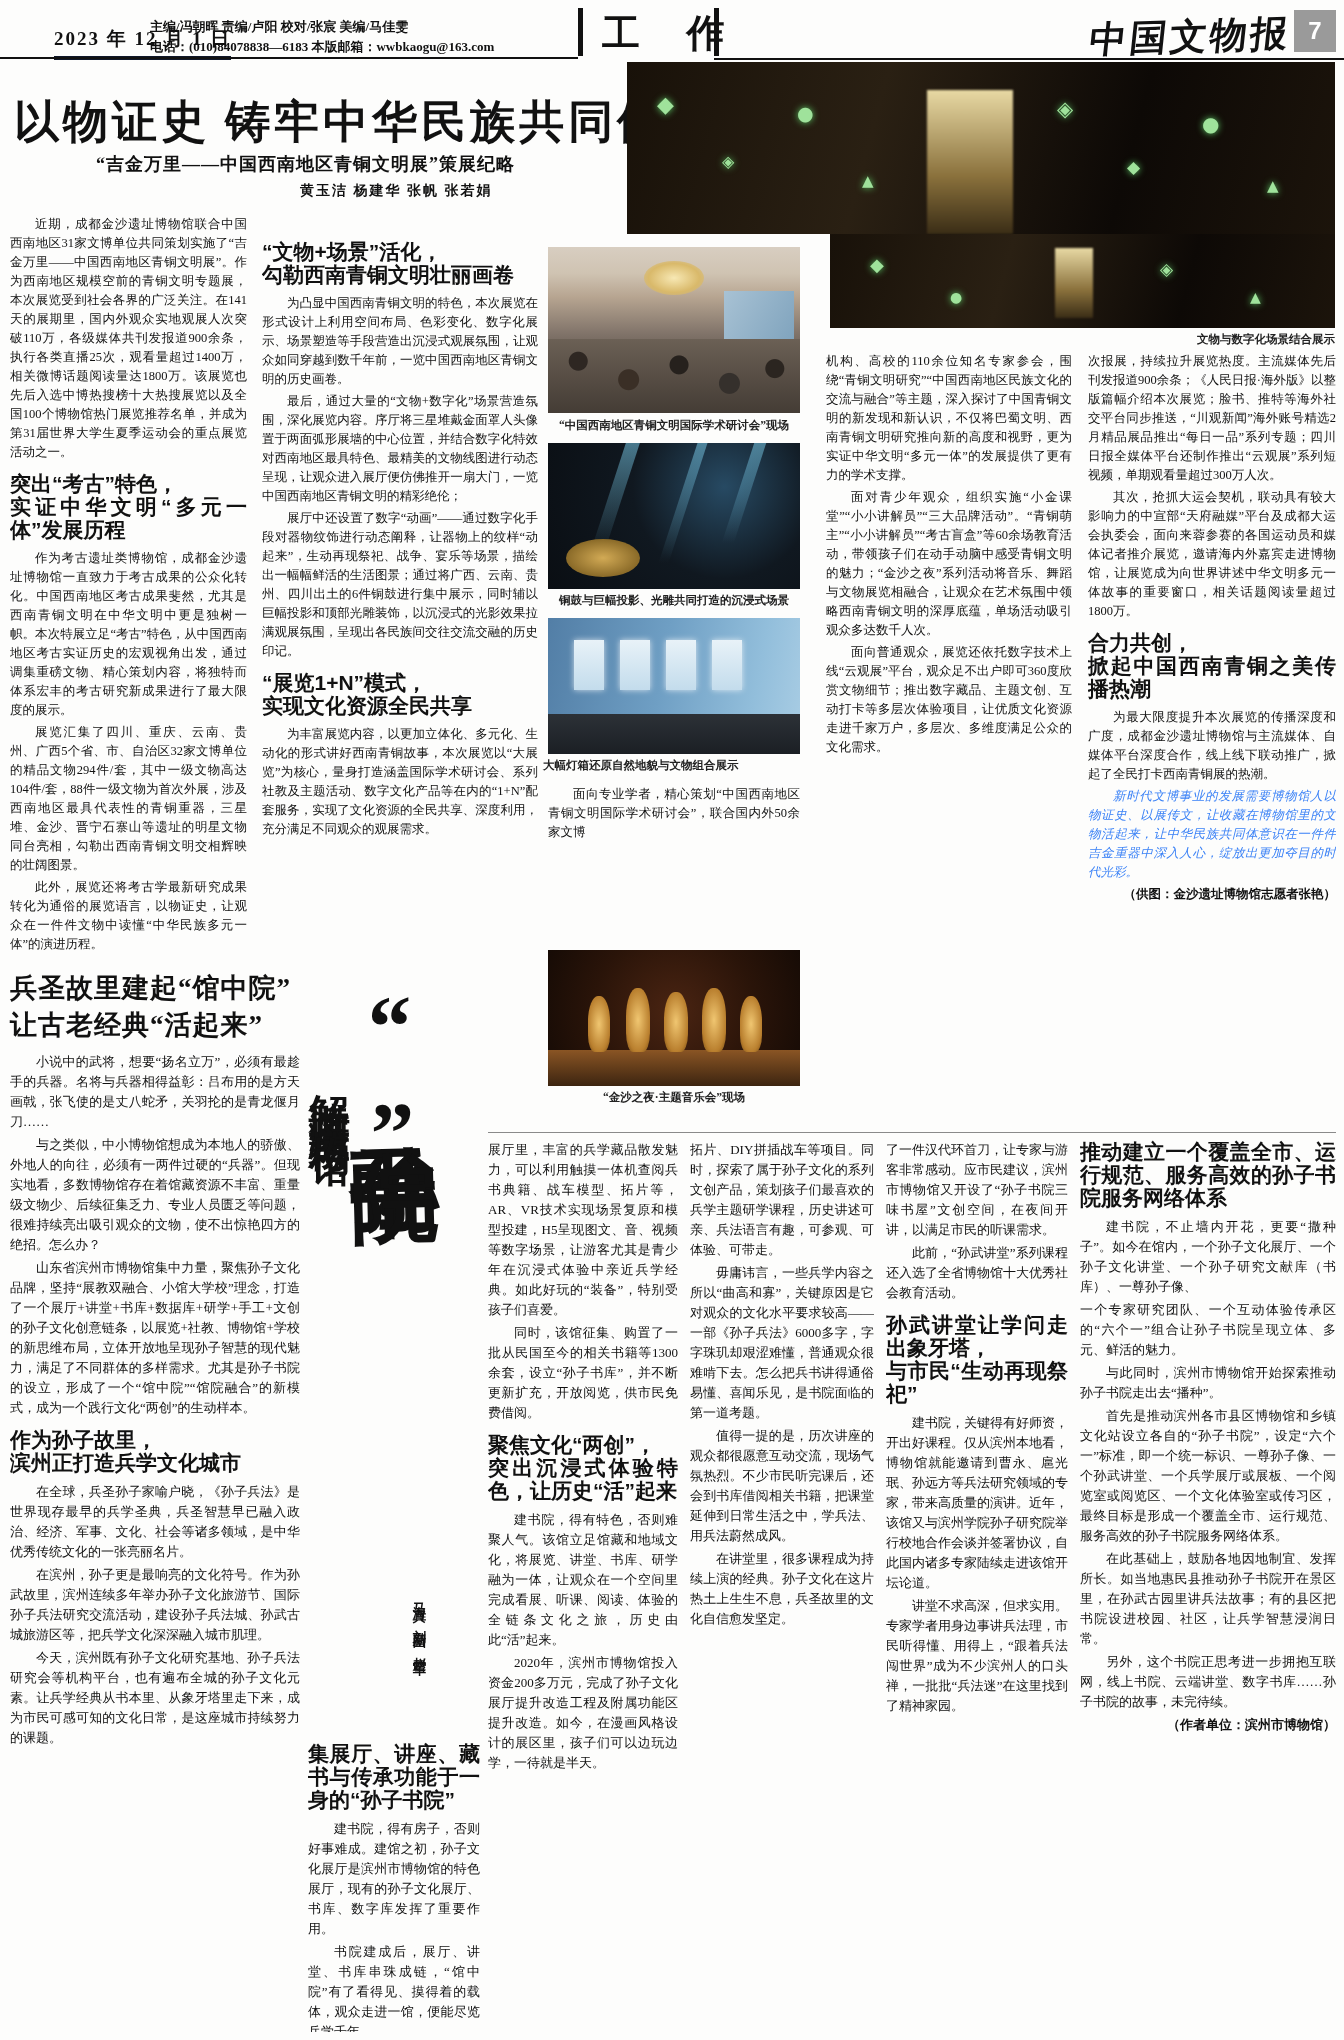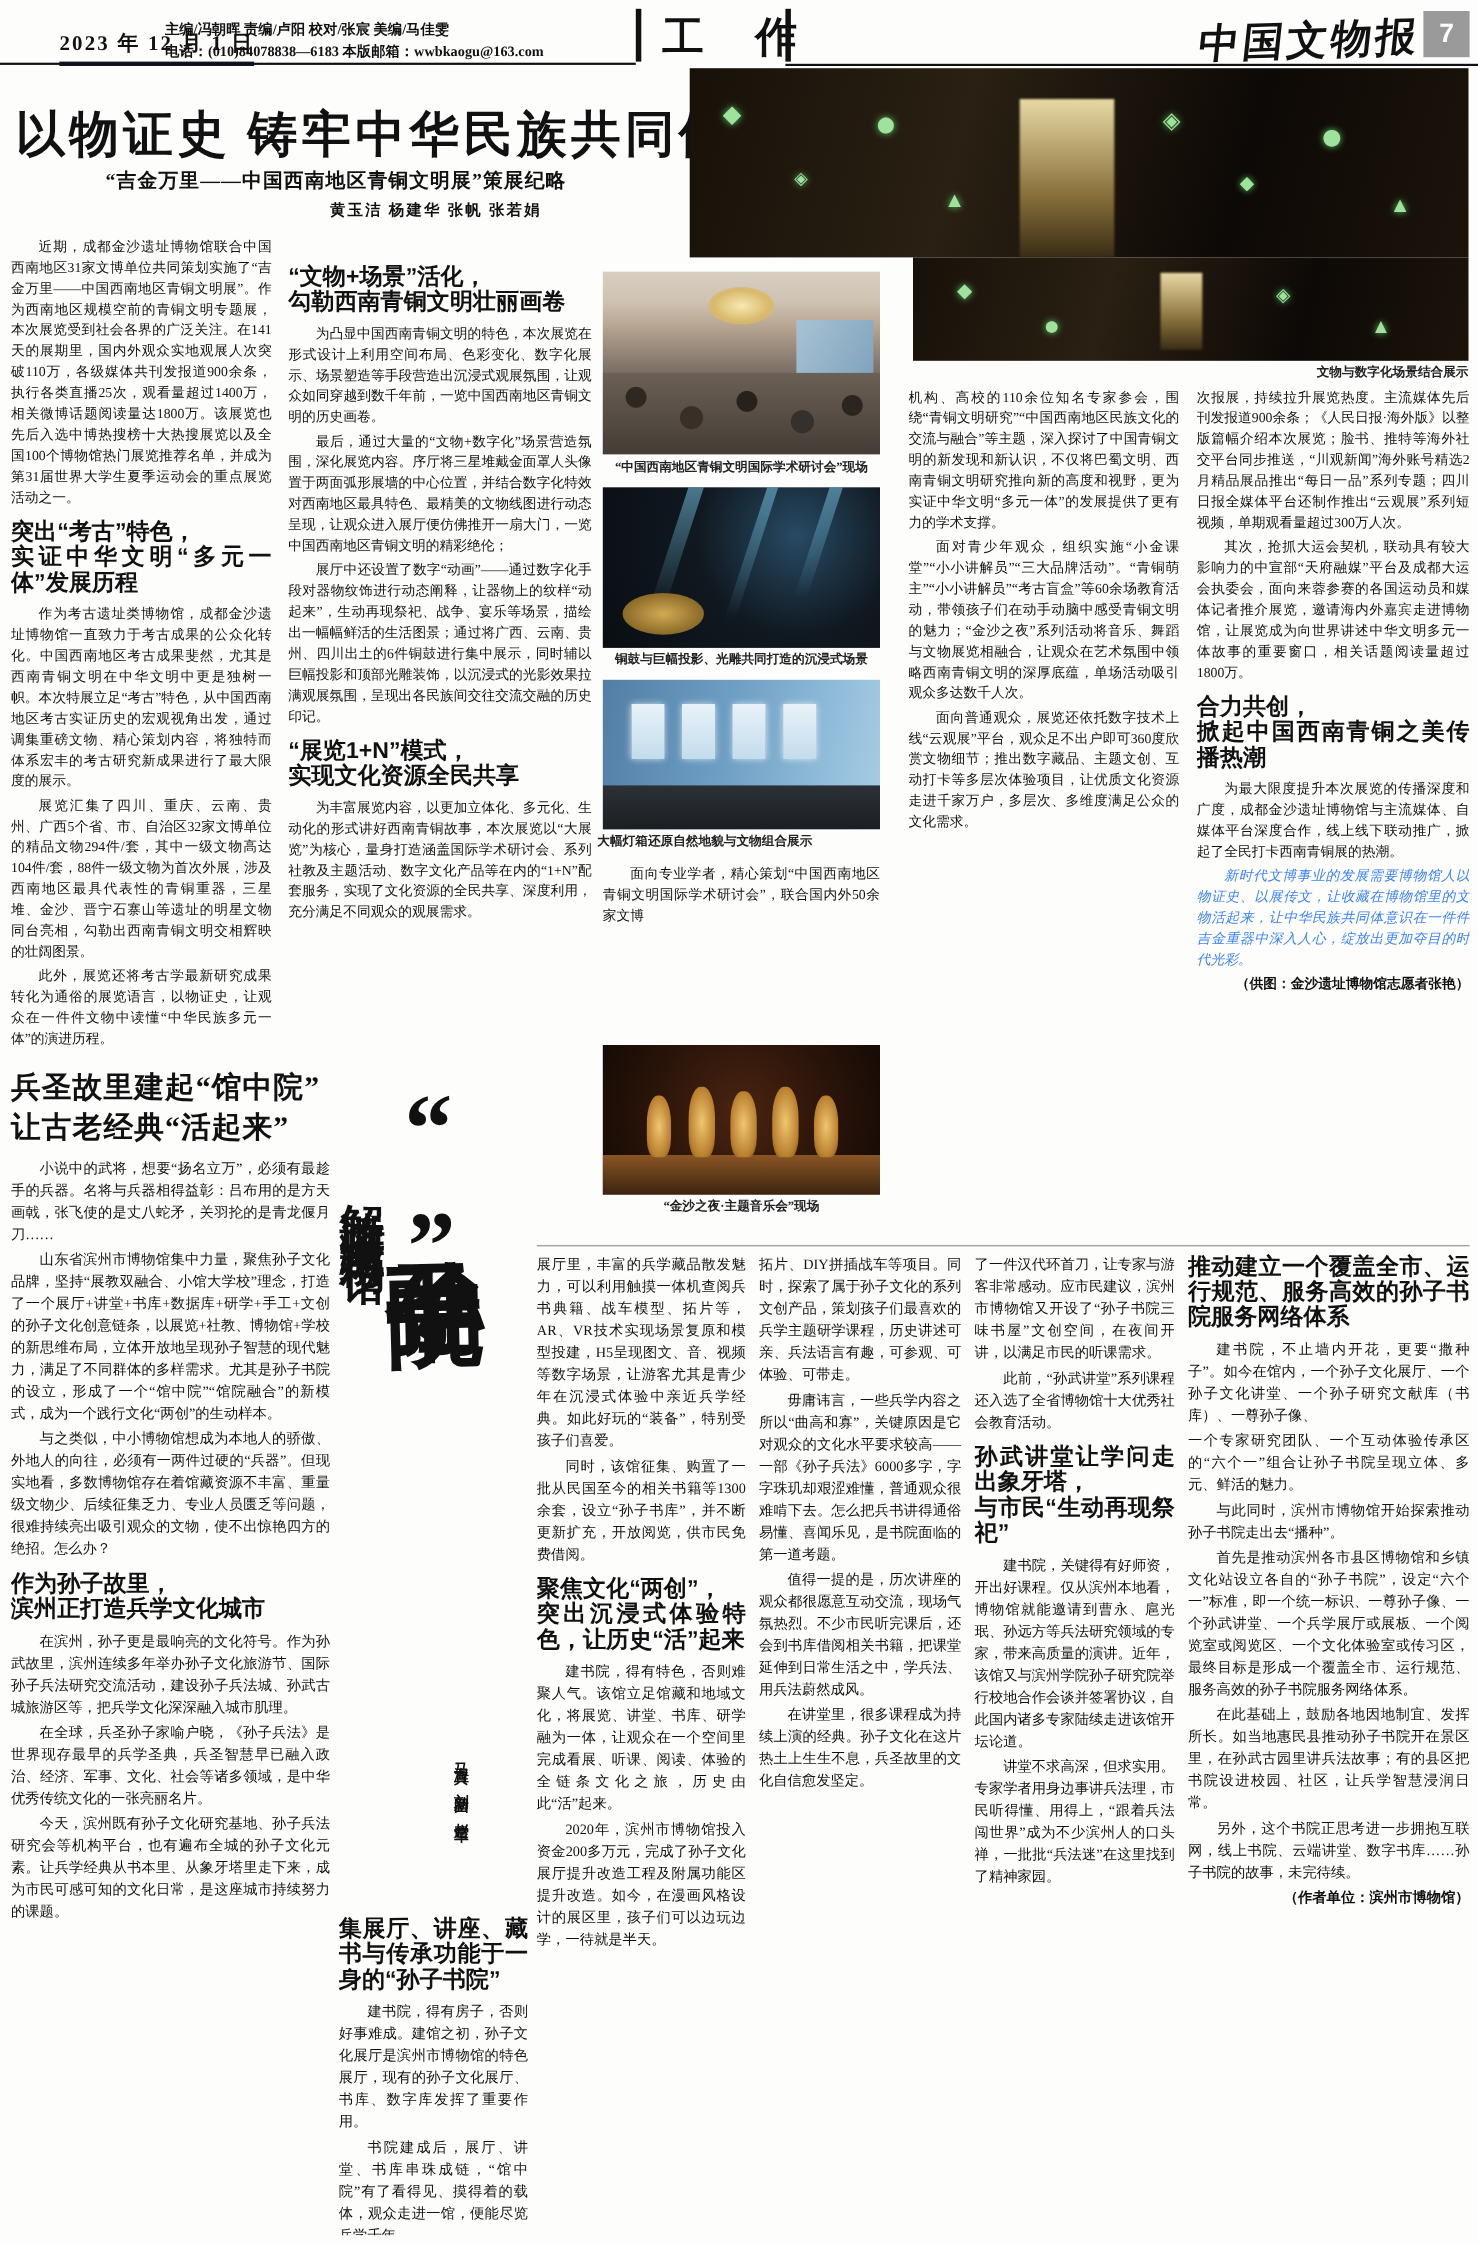--- a/index.html
+++ b/index.html
@@ -182,28 +182,28 @@
 
   <div class="abs" style="left:488px;top:1132px;width:848px;height:1px;background:#8a8a8a;"></div>
 
   <div class="abs b-headline" style="left:10px;top:970px;">
     <span>兵圣故里建起“馆中院”</span><br>
     <span>让古老经典“活起来”</span>
   </div>
 
   <div class="col bbody" style="left:10px;top:1052px;width:290px;height:980px;">
     <p class="p">小说中的武将，想要“扬名立万”，必须有最趁手的兵器。名将与兵器相得益彰：吕布用的是方天画戟，张飞使的是丈八蛇矛，关羽抡的是青龙偃月刀……</p>
+    <p class="p">与之类似，中小博物馆想成为本地人的骄傲、外地人的向往，必须有一两件过硬的“兵器”。但现实地看，多数博物馆存在着馆藏资源不丰富、重量级文物少、后续征集乏力、专业人员匮乏等问题，很难持续亮出吸引观众的文物，使不出惊艳四方的绝招。怎么办？</p>
     <p class="p">山东省滨州市博物馆集中力量，聚焦孙子文化品牌，坚持“展教双融合、小馆大学校”理念，打造了一个展厅+讲堂+书库+数据库+研学+手工+文创的孙子文化创意链条，以展览+社教、博物馆+学校的新思维布局，立体开放地呈现孙子智慧的现代魅力，满足了不同群体的多样需求。尤其是孙子书院的设立，形成了一个“馆中院”“馆院融合”的新模式，成为一个践行文化“两创”的生动样本。</p>
-    <p class="p">与之类似，中小博物馆想成为本地人的骄傲、外地人的向往，必须有一两件过硬的“兵器”。但现实地看，多数博物馆存在着馆藏资源不丰富、重量级文物少、后续征集乏力、专业人员匮乏等问题，很难持续亮出吸引观众的文物，使不出惊艳四方的绝招。怎么办？</p>
     <div class="subhead">
       <span>作为孙子故里，</span><br>
       <span>滨州正打造兵学文化城市</span>
     </div>
+    <p class="p">在全球，兵圣孙子家喻户晓，《孙子兵法》是世界现存最早的兵学圣典，兵圣智慧早已融入政治、经济、军事、文化、社会等诸多领域，是中华优秀传统文化的一张亮丽名片。</p>
     <p class="p">在滨州，孙子更是最响亮的文化符号。作为孙武故里，滨州连续多年举办孙子文化旅游节、国际孙子兵法研究交流活动，建设孙子兵法城、孙武古城旅游区等，把兵学文化深深融入城市肌理。</p>
-    <p class="p">在全球，兵圣孙子家喻户晓，《孙子兵法》是世界现存最早的兵学圣典，兵圣智慧早已融入政治、经济、军事、文化、社会等诸多领域，是中华优秀传统文化的一张亮丽名片。</p>
     <p class="p">今天，滨州既有孙子文化研究基地、孙子兵法研究会等机构平台，也有遍布全城的孙子文化元素。让兵学经典从书本里、从象牙塔里走下来，成为市民可感可知的文化日常，是这座城市持续努力的课题。</p>
   </div>
 
   <div class="abs callig" style="left:352px;top:978px;height:600px;">“孙子书院”</div>
   <div class="abs vtitle" style="left:303px;top:1062px;height:400px;">解读滨州市博物馆</div>
   <div class="abs vauthors" style="left:408px;top:1592px;height:130px;">
     <span>马海真</span>
     <span>刘新国</span>
     <span>赵雪军</span>
   </div>

